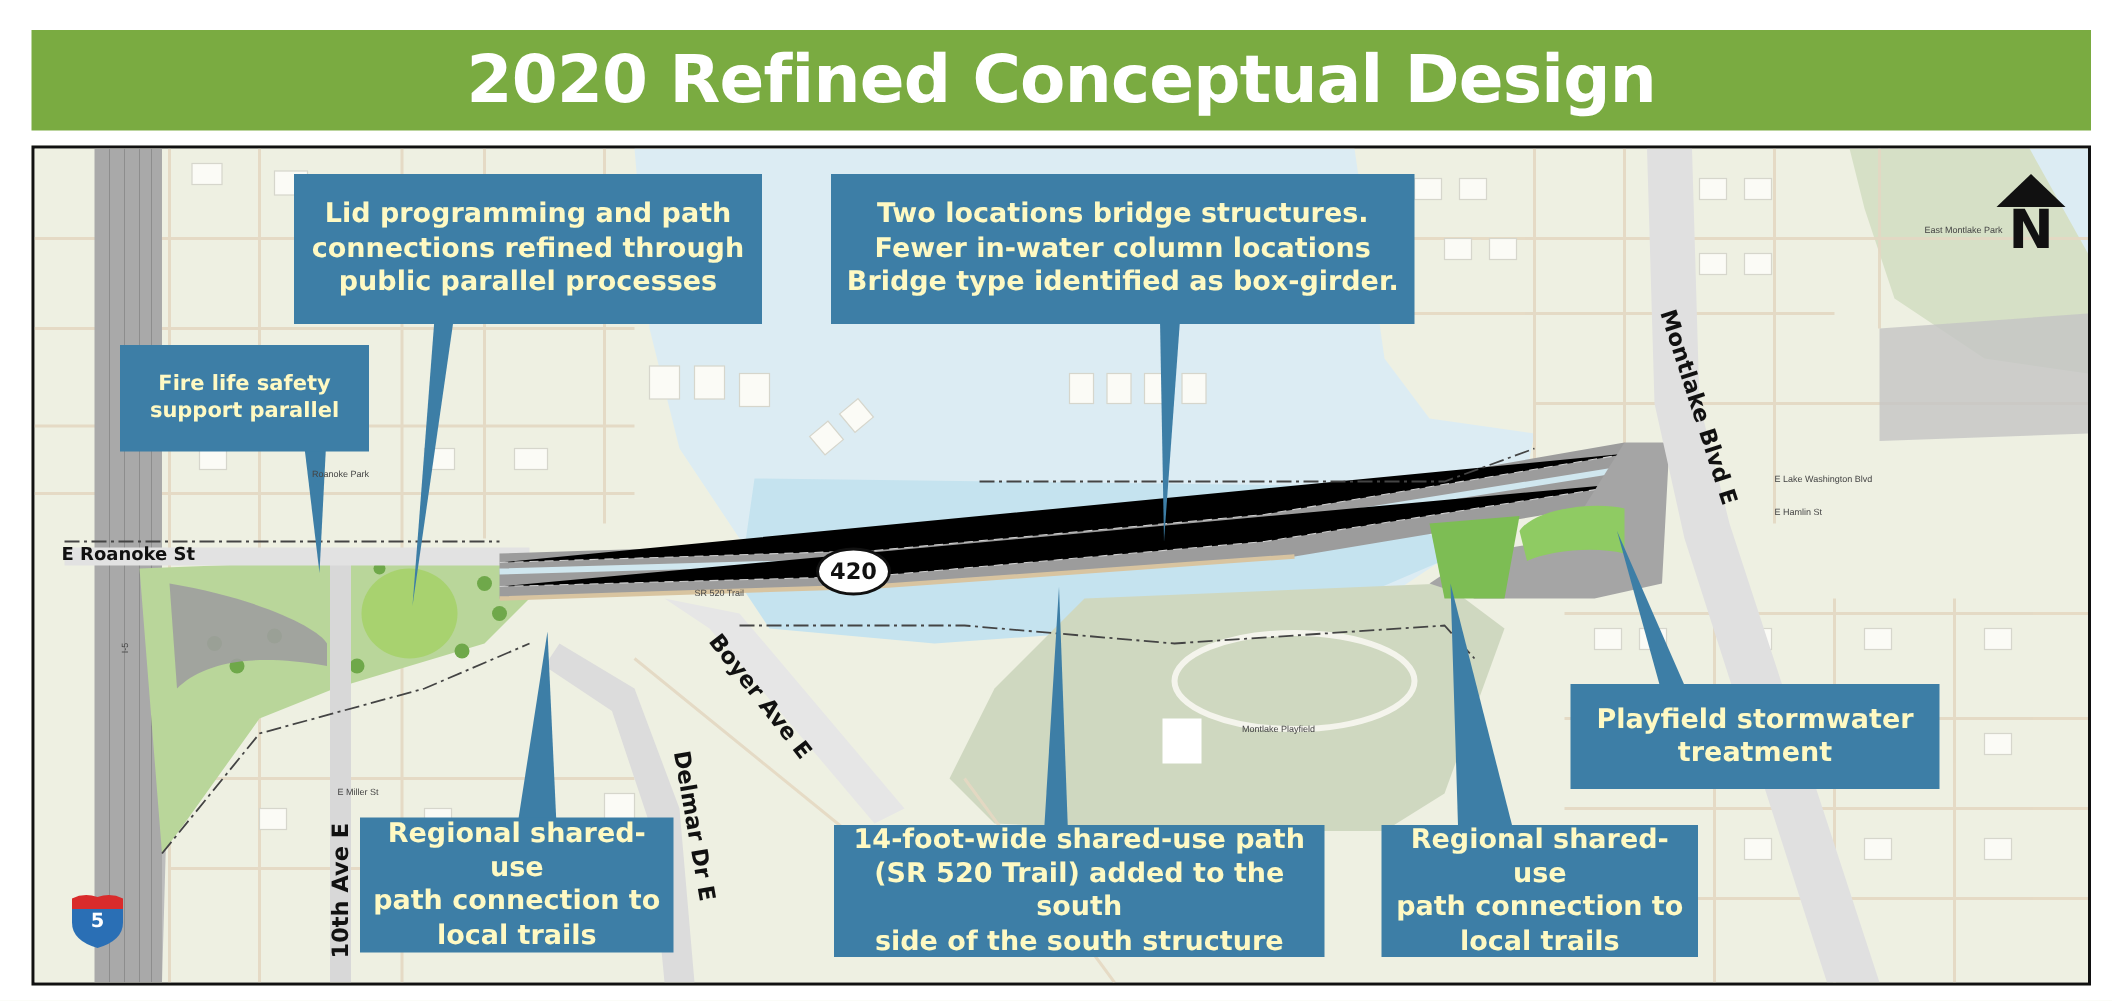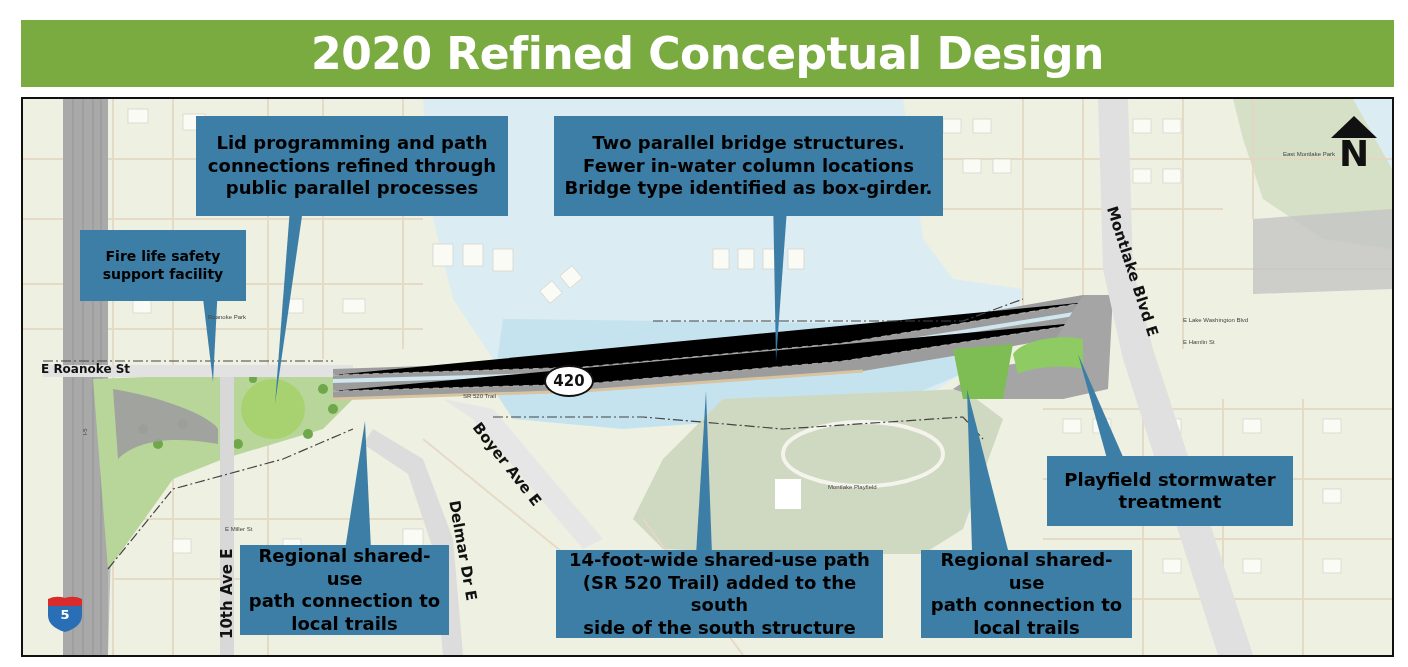--- a/index.html
+++ b/index.html
@@ -14,21 +14,21 @@
     font-size: 44px; font-weight: bold; letter-spacing: -0.5px;
   }
 
   .map {
     position: absolute; left: 21px; top: 97px; width: 1369px; height: 556px;
     border: 2px solid #111; background: #eef1e4; overflow: hidden;
   }
   .map svg.base { position: absolute; left: 0; top: 0; }
 
   .callout {
-    position: absolute; background: #3d7ea6; color: #000000;
+    position: absolute; background: #3d7ea6; color: #fef9c3;
     font-family: "DejaVu Sans", sans-serif; font-weight: bold;
     text-align: center; display: flex; align-items: center; justify-content: center;
     line-height: 1.25; box-sizing: border-box; padding: 4px 8px;
   }
   .callout span { display: block; }
 
   .road-label {
     position: absolute; font-family: "DejaVu Sans", sans-serif; font-weight: bold;
     color: #111; white-space: nowrap; transform-origin: left top;
   }
@@ -177,30 +177,30 @@
   <div class="callout" style="left:173px; top:17px; width:312px; height:100px; font-size:18px;">
     <div>
       <span>Lid programming and path</span>
       <span>connections refined through</span>
       <span>public parallel processes</span>
     </div>
   </div>
 
   <div class="callout" style="left:531px; top:17px; width:389px; height:100px; font-size:18px;">
     <div>
-      <span>Two parallel bridge structures.</span>
+      <span>Two locations bridge structures.</span>
       <span>Fewer in-water column locations</span>
       <span>Bridge type identified as box-girder.</span>
     </div>
   </div>
 
   <div class="callout" style="left:57px; top:131px; width:166px; height:71px; font-size:14px;">
     <div>
       <span>Fire life safety</span>
-      <span>support facility</span>
+      <span>support parallel</span>
     </div>
   </div>
 
   <div class="callout" style="left:217px; top:446px; width:209px; height:90px; font-size:18px;">
     <div>
       <span>Regional shared-use</span>
       <span>path connection to</span>
       <span>local trails</span>
     </div>
   </div>

